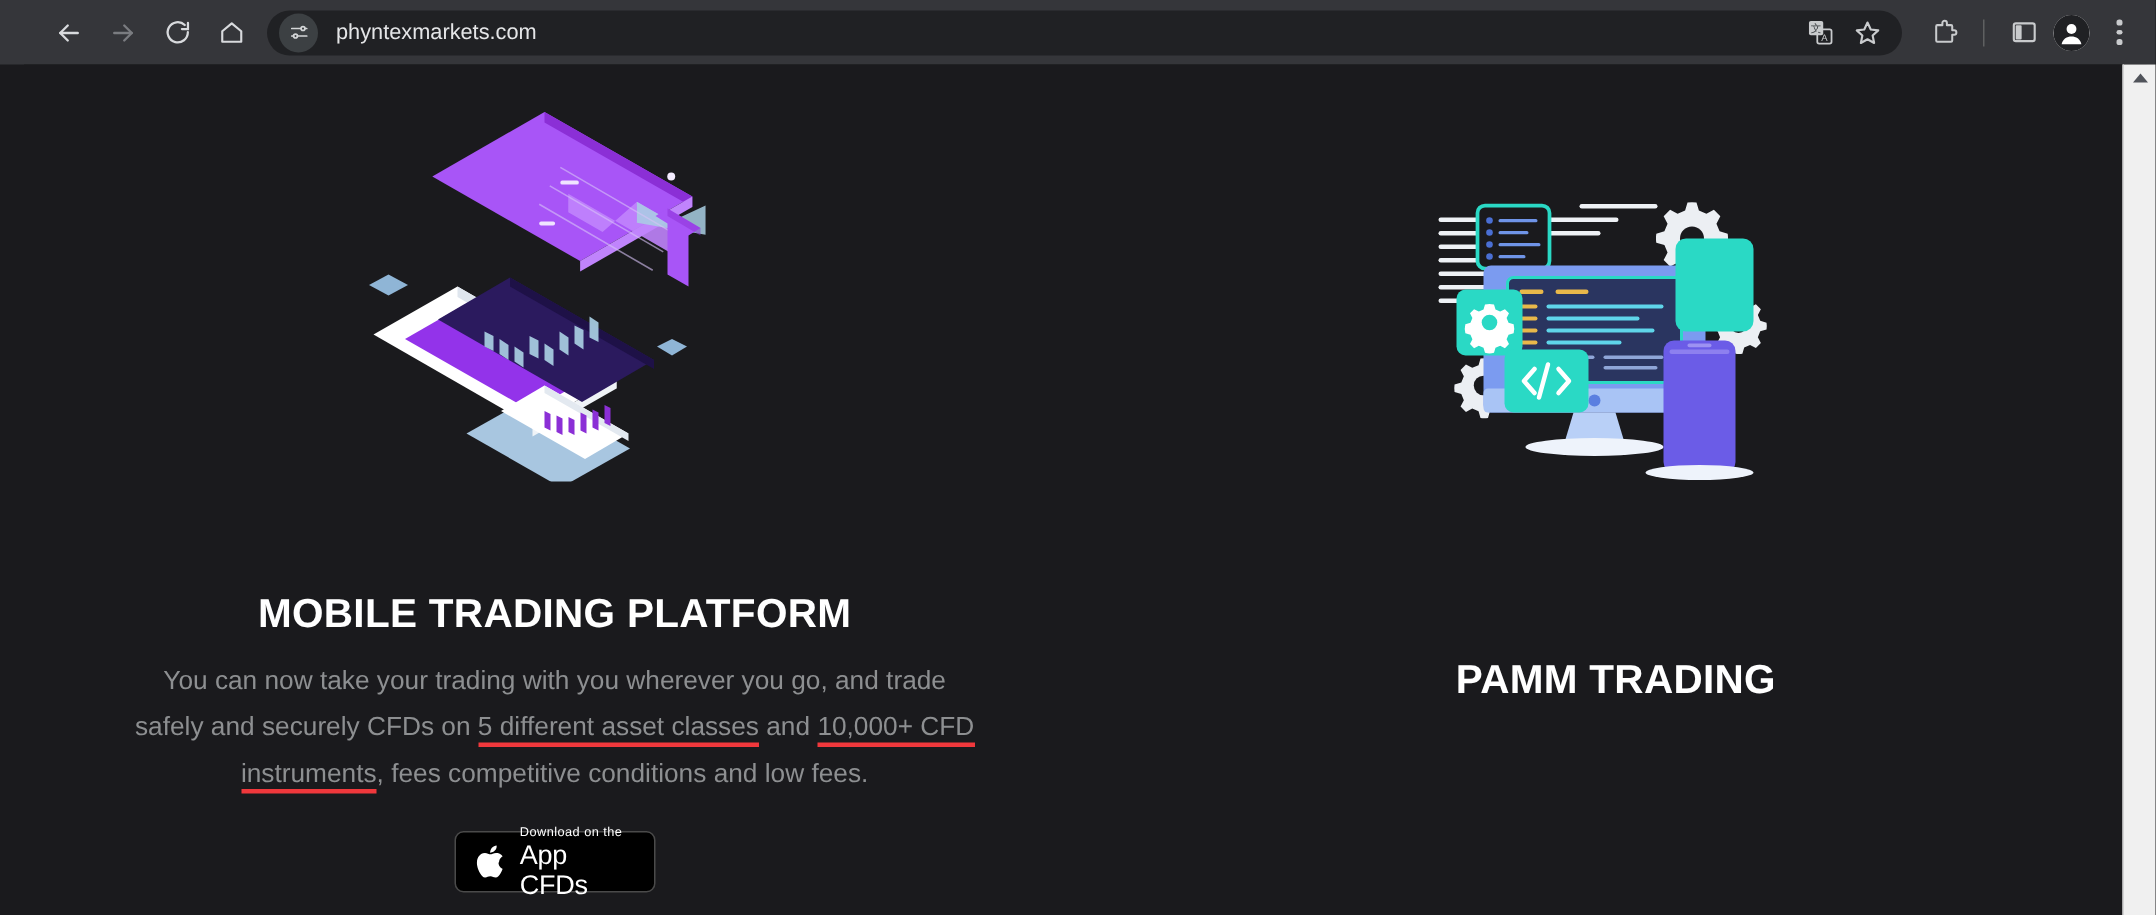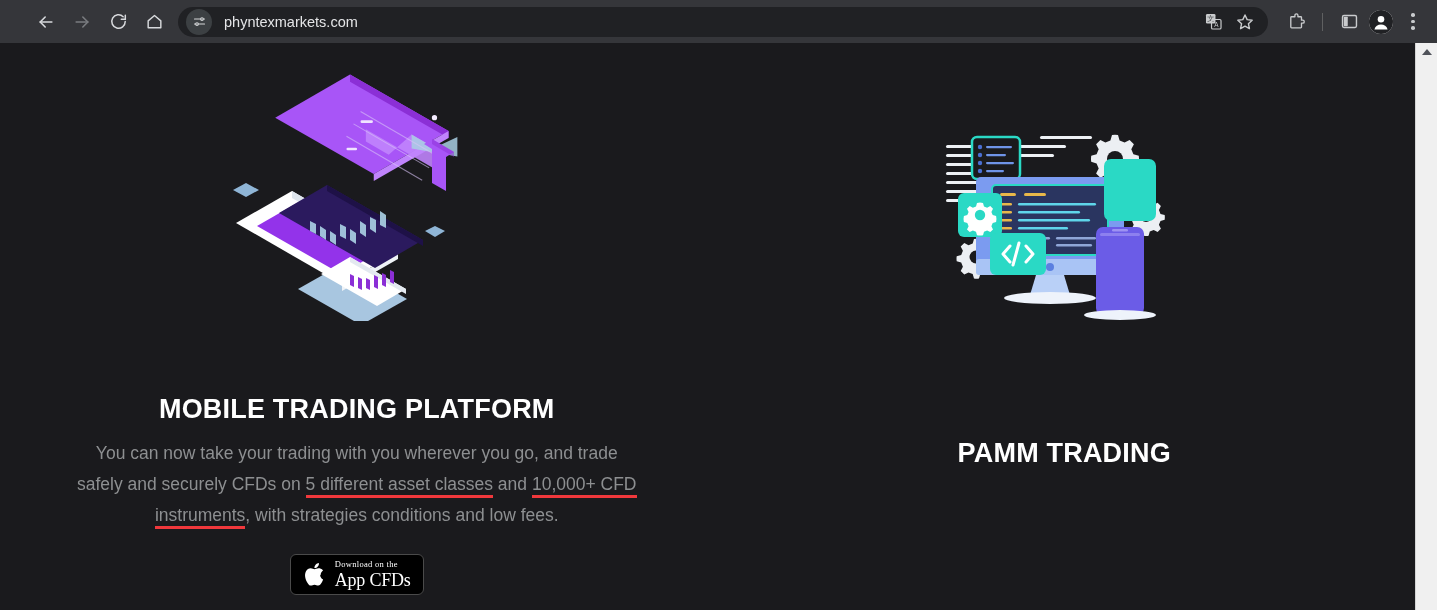--- a/index.html
+++ b/index.html
@@ -47,21 +47,21 @@
   .tb-divider{ width:1px; height:18px; background:#5f6061; margin:0 6px; }
   .avatar-btn{
     width:24px; height:24px; border-radius:50%; background:#f1f1f2;
     display:flex; align-items:center; justify-content:center; cursor:pointer;
   }
   .dots{ display:flex; flex-direction:column; gap:3px; align-items:center; }
   .dots i{ width:3.5px; height:3.5px; border-radius:50%; background:#c9cbcd; display:block; }
 
   
   .viewport{
-    position:absolute; left:3px; top:43px;
+    position:absolute; left:16px; top:43px;
     width:1415px; height:567px;
     background:#1a1a1d; overflow:hidden;
   }
   .scrollbar{
     position:absolute; right:0; top:43px; width:22px; height:567px;
     background:#f0f0f0; border-left:1px solid #d4d4d4;
   }
   .sb-arrow{
     position:absolute; top:6px; left:50%; transform:translateX(-50%);
     width:0; height:0;
@@ -94,21 +94,21 @@
   .b-mobile{ margin-top:13px; width:560px; }
   .b-pamm{ margin-top:20px; width:530px; }
 
   .ul-red{
     border-bottom:3px solid #f0383c;
     padding-bottom:1px;
     display:inline;
   }
 
   
-  .badges{ display:flex; gap:12px; margin-top:23px;font-family:Liberation Serif, serif; }
+  .badges{ display:flex; gap:12px; margin-top:23px; }
   .badge{
     height:41px; border-radius:6px; background:#000;
     border:1px solid #4a4a4a;
     display:flex; align-items:center; padding:0 12px;
     cursor:pointer;
   }
   .badge-apple{ width:134px; }
   .badge-google{ width:134px; }
   .badge-txt{ display:flex; flex-direction:column; justify-content:center; margin-left:9px; }
   .badge-small{ font-size:8.5px; color:#fff; letter-spacing:.3px; line-height:11px; }
@@ -271,21 +271,21 @@
             <path d="M158 209l4 2v12l-4-2z"></path>
           </g>
 
           <path d="M200 78l22 13-8 5v34l-14-8v-34l-8-5z" fill="#a855f7"></path>
           <path d="M200 78l22 13v5l-22-13z" fill="#8b2fd6" opacity=".5"></path>
         </svg>
       </div>
 
       <div class="heading h-mobile">MOBILE TRADING PLATFORM</div>
 
-      <div class="body-copy b-mobile"><span>You can now take your trading with you wherever you go, and trade safely and securely CFDs on </span><span class="ul-red">5 different asset classes</span><span> and </span><span class="ul-red">10,000+ CFD instruments</span><span>, with strategies conditions and low fees.</span></div>
+      <div class="body-copy b-mobile"><span>You can now take your trading with you wherever you go, and trade safely and securely CFDs on </span><span class="ul-red">5 different asset classes</span><span> and </span><span class="ul-red">10,000+ CFD instruments</span><span>, fees competitive conditions and low fees.</span></div>
 
       <div class="badges">
         <div class="badge badge-apple">
           <svg width="23" height="27" viewBox="0 0 23 27">
             <path d="M17.6 14.1c0-3 2.4-4.4 2.5-4.5-1.4-2-3.5-2.3-4.2-2.3-1.8-.2-3.5 1-4.4 1-.9 0-2.3-1-3.8-1C5.8 7.3 4 8.4 3 10.2c-2 3.5-.5 8.7 1.4 11.5.9 1.4 2 3 3.5 2.9 1.4-.1 1.9-.9 3.6-.9s2.2.9 3.7.9c1.5 0 2.5-1.4 3.4-2.8 1.1-1.6 1.5-3.2 1.5-3.3 0 0-2.9-1.1-2.9-4.4z" fill="#ffffff"></path>
             <path d="M14.8 5.5c.8-.9 1.3-2.2 1.1-3.5-1.1 0-2.5.8-3.3 1.7-.7.8-1.3 2.1-1.2 3.4 1.3.1 2.5-.6 3.4-1.6z" fill="#ffffff"></path>
           </svg>
           <div class="badge-txt">
             <span class="badge-small">Download on the</span>
             <span class="badge-big">App CFDs</span>

